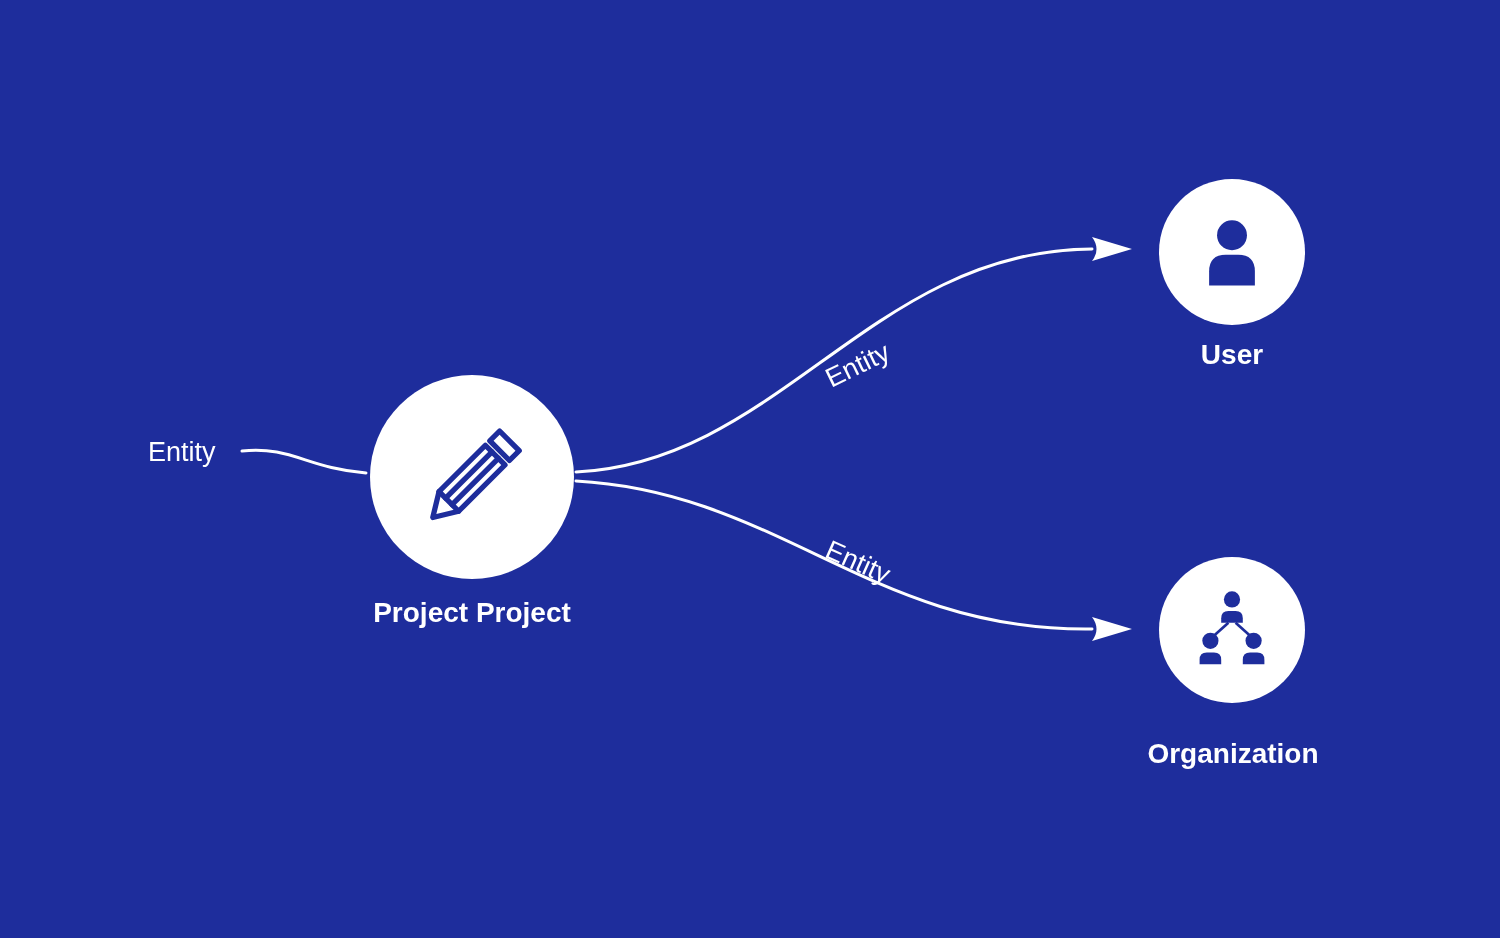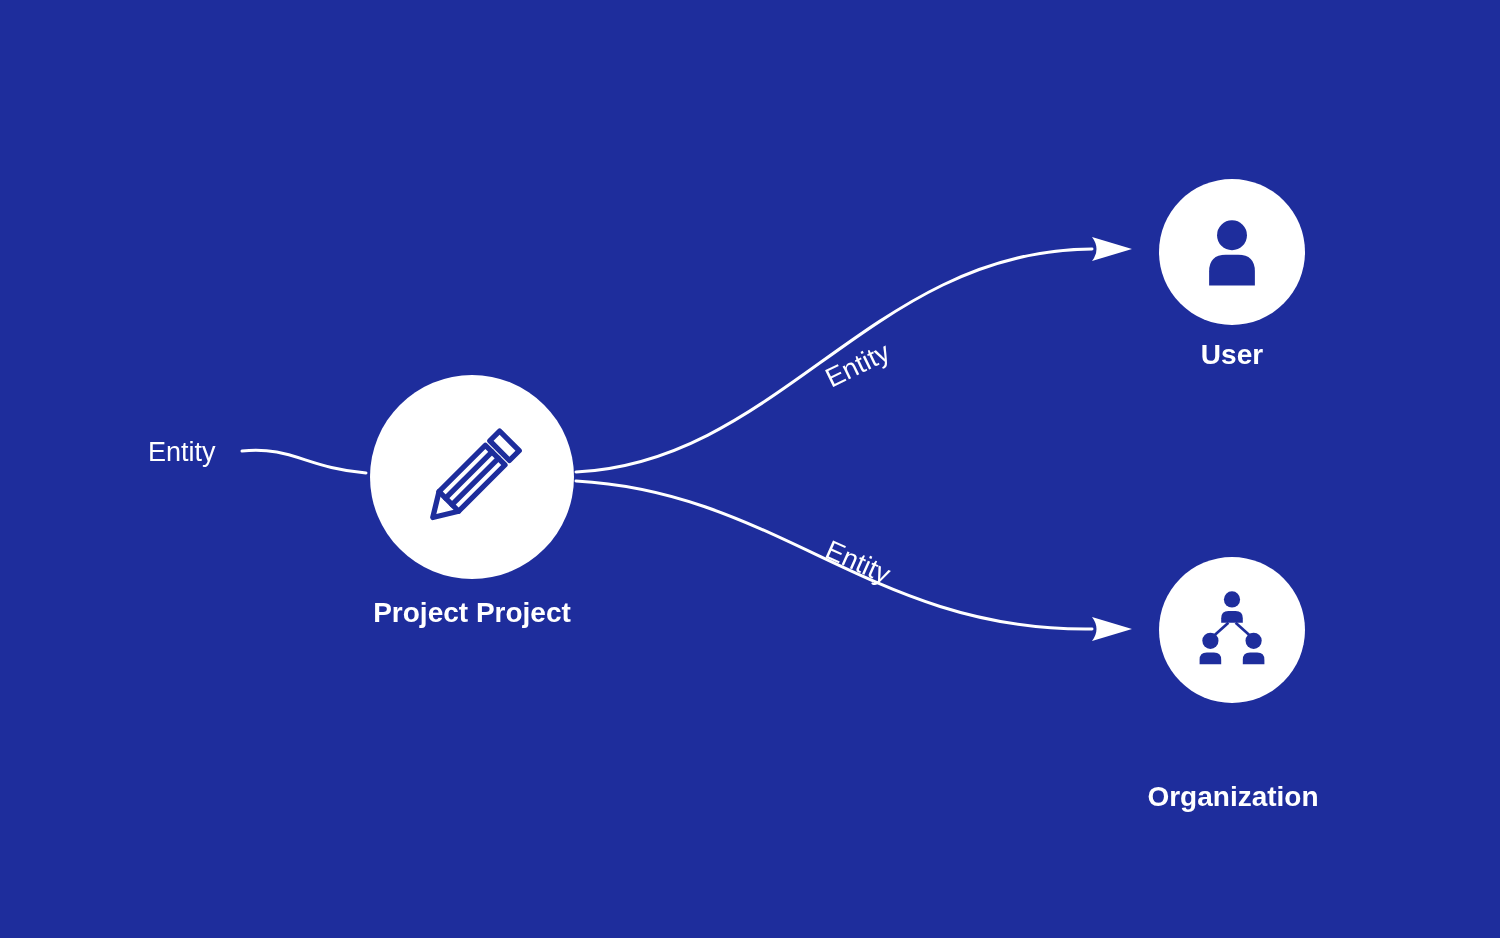--- a/index.html
+++ b/index.html
@@ -39,21 +39,21 @@
   .node-user{left:1159px;top:179px;width:146px;height:146px;}
   .node-org{left:1159px;top:557px;width:146px;height:146px;}
   .label{
     position:absolute;color:var(--text);white-space:nowrap;
   }
   .label-bold{font-weight:700;font-size:28px;text-align:center;}
   .label-reg{font-weight:400;font-size:27px;}
   .lbl-event{left:148px;top:437px;width:90px;text-align:left;}
   .lbl-center{left:272px;top:597px;width:400px;}
   .lbl-user{left:1132px;top:339px;width:200px;}
-  .lbl-org{left:1083px;top:738px;width:300px;margin-top:43px;}
+  .lbl-org{left:1083px;top:738px;width:300px;}
   .lbl-entity-upper{left:824px;top:350px;transform:rotate(-26deg);transform-origin:center;}
   .lbl-entity-lower{left:824px;top:547px;transform:rotate(24deg);transform-origin:center;}
   .icon-wrap{display:flex;align-items:center;justify-content:center;}
 </style>
 </head>
 <body>
 
 <div class="canvas">
 
   <svg class="edges" viewBox="0 0 1500 938">

